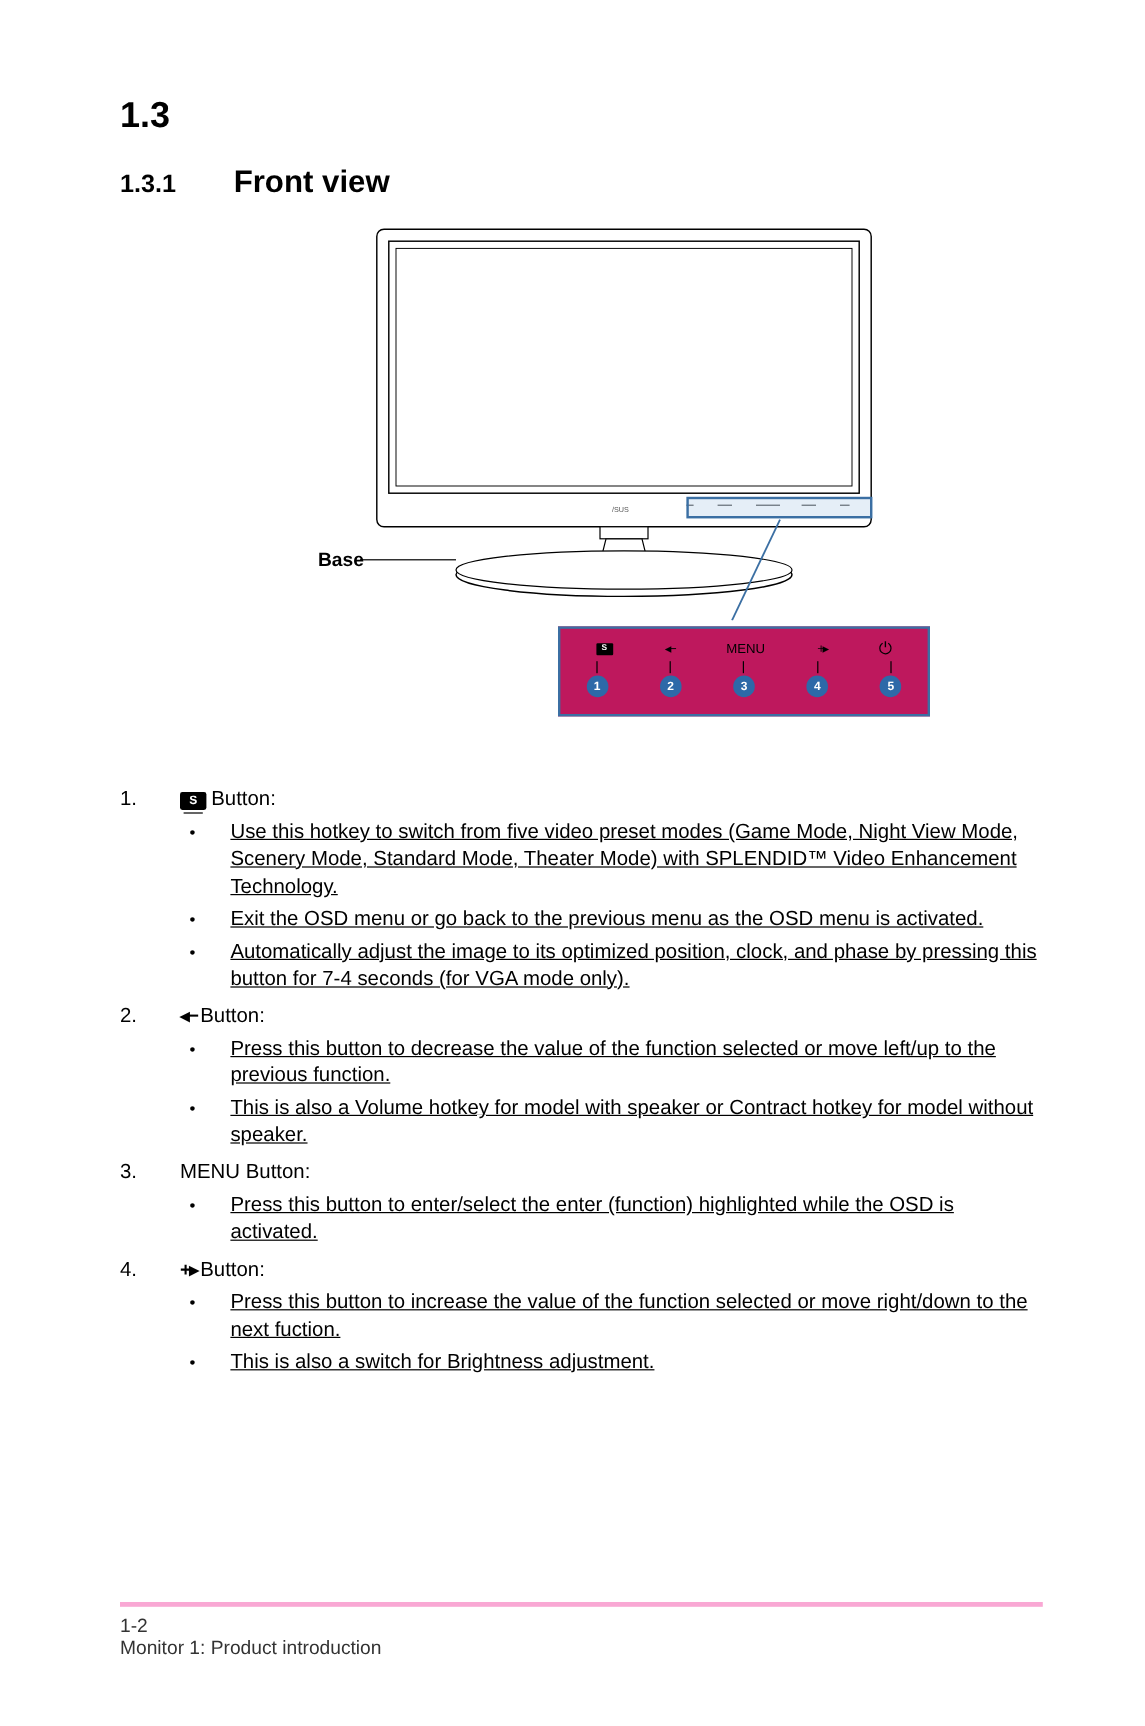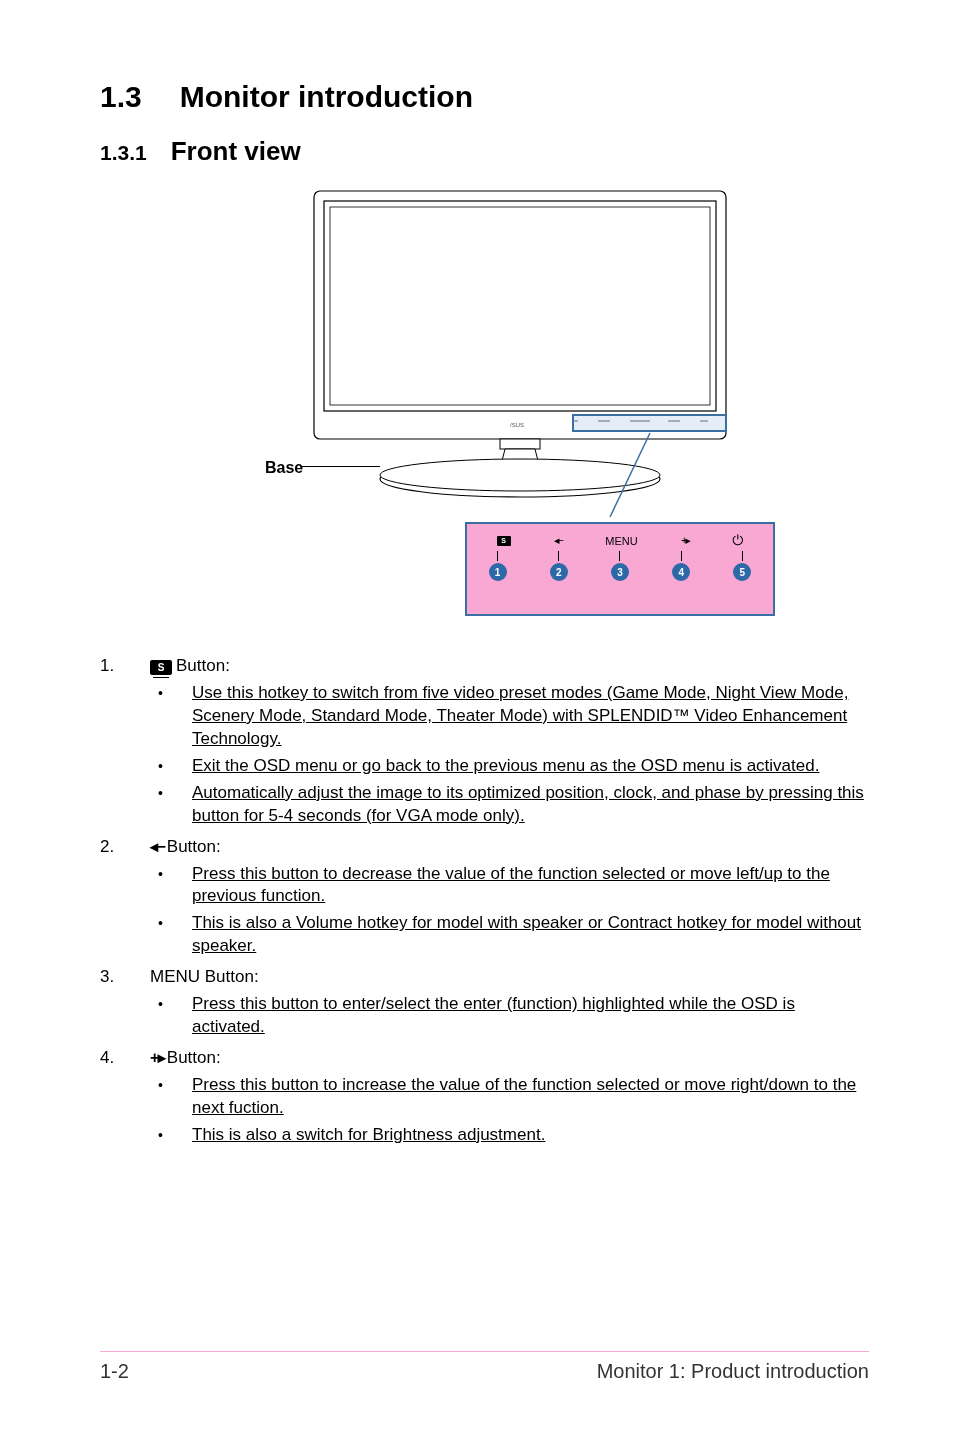--- a/index.html
+++ b/index.html
@@ -27,21 +27,21 @@
     font-weight: bold;
   }
   .subheading-row {
     display: flex;
     align-items: baseline;
     margin-bottom: 20px;
   }
   .subsection-num {
     font-size: 21px;
     font-weight: bold;
-    margin-right: 24px;
+    margin-right: 48px;
   }
   .subsection-title {
     font-size: 26px;
     font-weight: bold;
   }
   .figure-area {
     position: relative;
     width: 610px;
     height: 450px;
     margin-left: 80px;
@@ -65,23 +65,23 @@
     top: 279px;
     width: 80px;
     height: 1px;
     background: #000;
   }
   .callout-panel {
     position: absolute;
     left: 285px;
     top: 335px;
     width: 310px;
-    height: 94px;
+    height: 75px;
     border: 2px solid #3b6fa3;
-    background: #f9a8d4;
+    background: #be185d;
     display: flex;
     flex-direction: column;
   }
   .callout-icons-row {
     display: flex;
     justify-content: space-around;
     align-items: center;
     padding: 8px 8px 2px 8px;
     font-size: 11px;
   }
@@ -197,34 +197,34 @@
   }
   .bullet-text {
     flex: 1;
     text-decoration: underline;
   }
   .footer {
     position: absolute;
     bottom: 55px;
     left: 100px;
     right: 85px;
-    border-top: 1px solid #f9a8d4;
+    border-top: 4px solid #f9a8d4;
     padding-top: 8px;
     display: flex;
     justify-content: space-between;
-    font-size: 20px;
+    font-size: 16px;
     color: #333;
+    flex-direction: column;
   }
 </style>
 </head>
 <body>
 
 <div class="heading-row">
   <span class="section-num">1.3</span>
-  <span class="section-title">Monitor introduction</span>
 </div>
 
 <div class="subheading-row">
   <span class="subsection-num">1.3.1</span>
   <span class="subsection-title">Front view</span>
 </div>
 
 <div class="figure-area">
   <svg class="monitor" width="420" height="330" viewBox="0 0 420 330">
 
@@ -289,21 +289,21 @@
   <div class="bullet-row">
     <span class="bullet-mark">•</span>
     <span class="bullet-text">Use this hotkey to switch from five video preset modes (Game Mode, Night View Mode, Scenery Mode, Standard Mode, Theater Mode) with SPLENDID™ Video Enhancement Technology.</span>
   </div>
   <div class="bullet-row">
     <span class="bullet-mark">•</span>
     <span class="bullet-text">Exit the OSD menu or go back to the previous menu as the OSD menu is activated.</span>
   </div>
   <div class="bullet-row">
     <span class="bullet-mark">•</span>
-    <span class="bullet-text">Automatically adjust the image to its optimized position, clock, and phase by pressing this button for 5-4 seconds (for VGA mode only).</span>
+    <span class="bullet-text">Automatically adjust the image to its optimized position, clock, and phase by pressing this button for 7-4 seconds (for VGA mode only).</span>
   </div>
 
   <div class="item-row">
     <span class="item-num">2.</span>
     <span class="item-label">
       <span class="arrow-left-inline"></span>
       <span> Button:</span>
     </span>
   </div>
   <div class="bullet-row">

